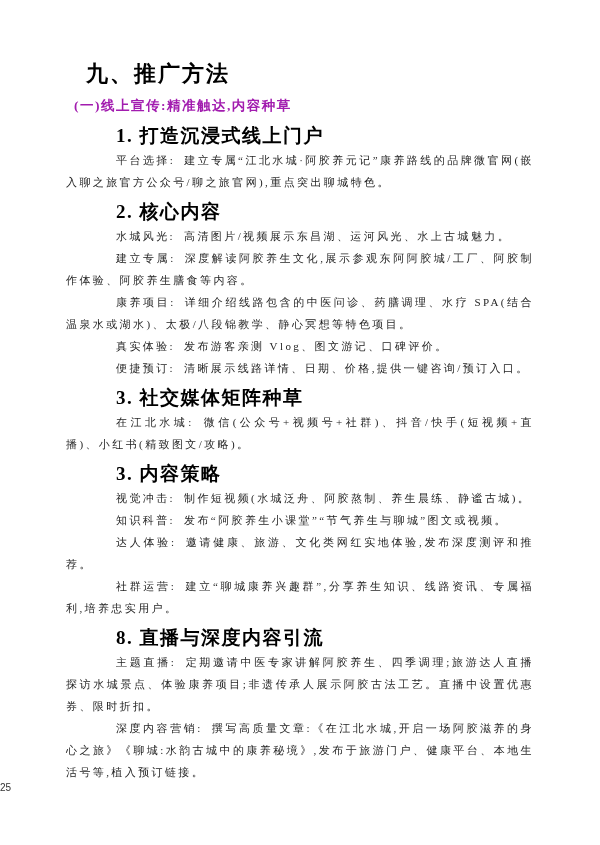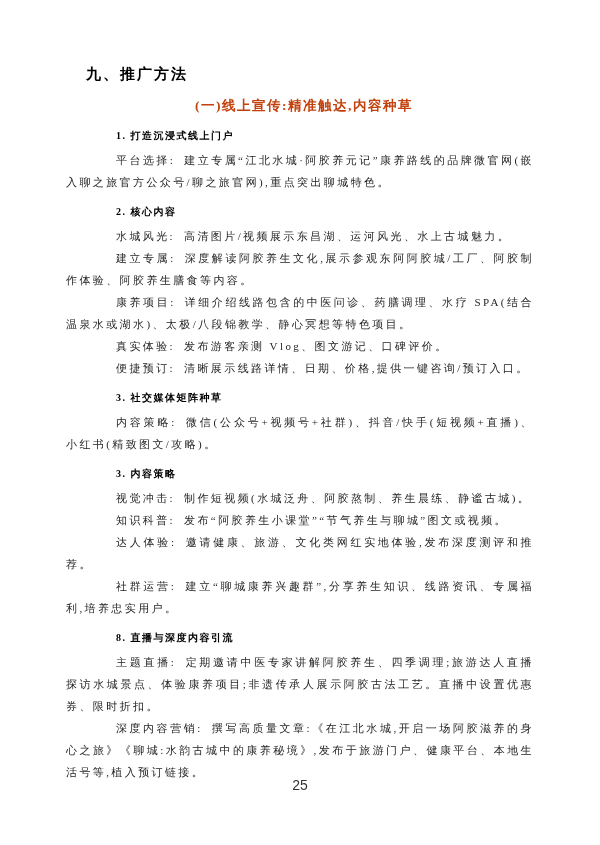--- a/index.html
+++ b/index.html
@@ -11,38 +11,37 @@
     width: 600px;
     height: 845px;
     position: relative;
     box-sizing: border-box;
     padding: 62px 66px 0 66px;
     font-family: "Liberation Serif", "DejaVu Serif", serif;
     color: #1f1f1f;
     overflow: hidden;
   }
   .doc-title {
-    font-size: 15px;
+    font-size: 22px;
     line-height: 24px;
     font-weight: bold;
     color: #000000;
     margin: 0 0 9px 20px;
     letter-spacing: 2px;
   }
   .doc-subtitle {
     font-size: 13.5px;
     line-height: 22px;
     font-weight: bold;
-    color: #c2410c;
+    color: #a21caf;
     margin: 0 0 8px 8px;
     letter-spacing: 1.5px;
-    text-align: center;
   }
   .sub-heading {
-    font-size: 10px;
+    font-size: 19px;
     line-height: 22px;
     font-weight: bold;
     color: #000000;
     margin: 8px 0 2px 50px;
     letter-spacing: 1.5px;
   }
   .para {
     font-size: 11px;
     line-height: 22px;
     margin: 0;
@@ -52,22 +51,21 @@
     letter-spacing: 2.4px;
   }
   .para .lbl {
     margin-right: 9px;
   }
   .page-number {
     position: absolute;
     bottom: 52px;
     left: 0;
     right: 0;
-    text-align: center;
-    font-size: 14px;
+    font-size: 10px;
     color: #333333;
     letter-spacing: 0;
     font-family: "Liberation Sans", "DejaVu Sans", sans-serif;
   }
 </style>
 </head>
 <body>
 
 <h1 class="doc-title">九、推广方法</h1>
 <h2 class="doc-subtitle">(一)线上宣传:精准触达,内容种草</h2>
@@ -76,21 +74,21 @@
 <p class="para"><span class="lbl">平台选择:</span><span>建立专属“江北水城·阿胶养元记”康养路线的品牌微官网(嵌入聊之旅官方公众号/聊之旅官网),重点突出聊城特色。</span></p>
 
 <h3 class="sub-heading">2. 核心内容</h3>
 <p class="para"><span class="lbl">水城风光:</span><span>高清图片/视频展示东昌湖、运河风光、水上古城魅力。</span></p>
 <p class="para"><span class="lbl">建立专属:</span><span>深度解读阿胶养生文化,展示参观东阿阿胶城/工厂、阿胶制作体验、阿胶养生膳食等内容。</span></p>
 <p class="para"><span class="lbl">康养项目:</span><span>详细介绍线路包含的中医问诊、药膳调理、水疗 SPA(结合温泉水或湖水)、太极/八段锦教学、静心冥想等特色项目。</span></p>
 <p class="para"><span class="lbl">真实体验:</span><span>发布游客亲测 Vlog、图文游记、口碑评价。</span></p>
 <p class="para"><span class="lbl">便捷预订:</span><span>清晰展示线路详情、日期、价格,提供一键咨询/预订入口。</span></p>
 
 <h3 class="sub-heading">3. 社交媒体矩阵种草</h3>
-<p class="para"><span class="lbl">内容策略:</span><span>微信(公众号+视频号+社群)、抖音/快手(短视频+直播)、小红书(精致图文/攻略)。</span></p>
+<p class="para"><span class="lbl">在江北水城:</span><span>微信(公众号+视频号+社群)、抖音/快手(短视频+直播)、小红书(精致图文/攻略)。</span></p>
 
 <h3 class="sub-heading">3. 内容策略</h3>
 <p class="para"><span class="lbl">视觉冲击:</span><span>制作短视频(水城泛舟、阿胶熬制、养生晨练、静谧古城)。</span></p>
 <p class="para"><span class="lbl">知识科普:</span><span>发布“阿胶养生小课堂”“节气养生与聊城”图文或视频。</span></p>
 <p class="para"><span class="lbl">达人体验:</span><span>邀请健康、旅游、文化类网红实地体验,发布深度测评和推荐。</span></p>
 <p class="para"><span class="lbl">社群运营:</span><span>建立“聊城康养兴趣群”,分享养生知识、线路资讯、专属福利,培养忠实用户。</span></p>
 
 <h3 class="sub-heading">8. 直播与深度内容引流</h3>
 <p class="para"><span class="lbl">主题直播:</span><span>定期邀请中医专家讲解阿胶养生、四季调理;旅游达人直播探访水城景点、体验康养项目;非遗传承人展示阿胶古法工艺。直播中设置优惠券、限时折扣。</span></p>
 <p class="para"><span class="lbl">深度内容营销:</span><span>撰写高质量文章:《在江北水城,开启一场阿胶滋养的身心之旅》《聊城:水韵古城中的康养秘境》,发布于旅游门户、健康平台、本地生活号等,植入预订链接。</span></p>

